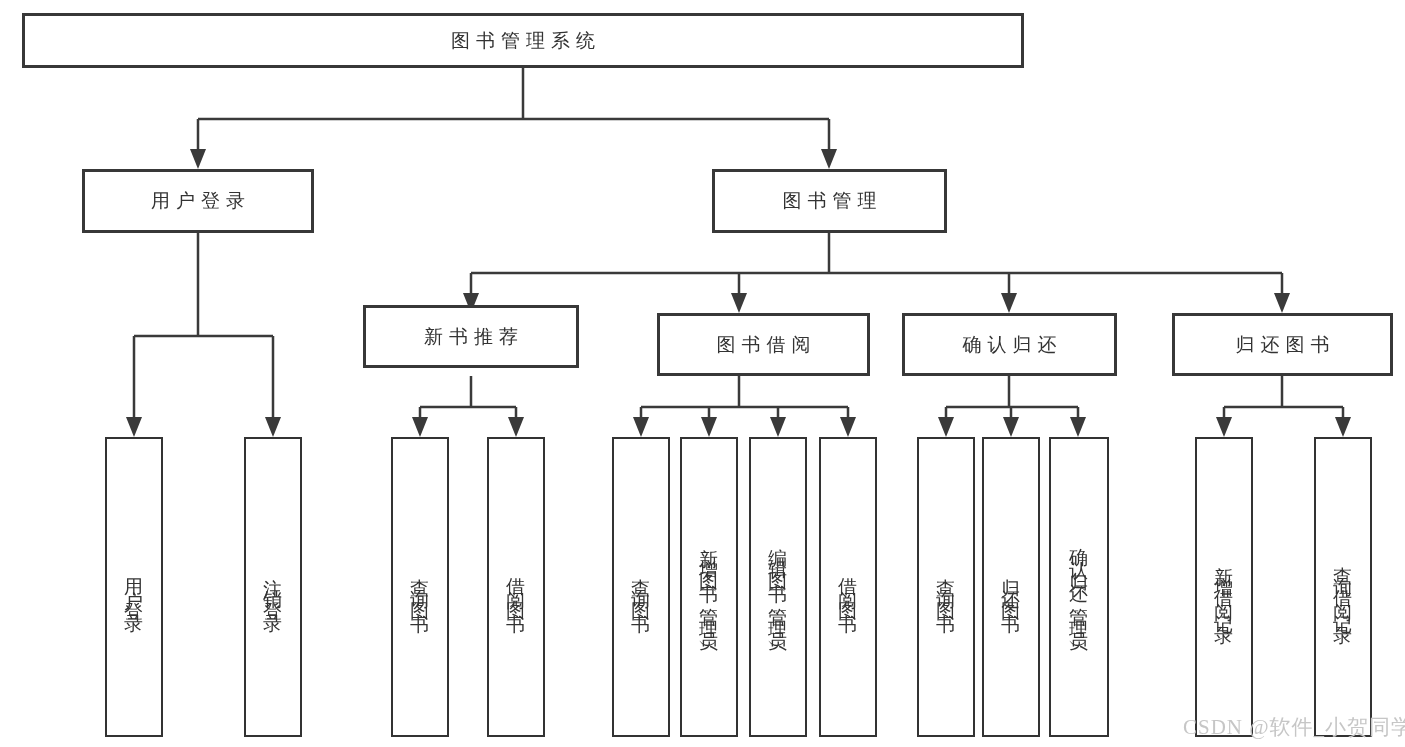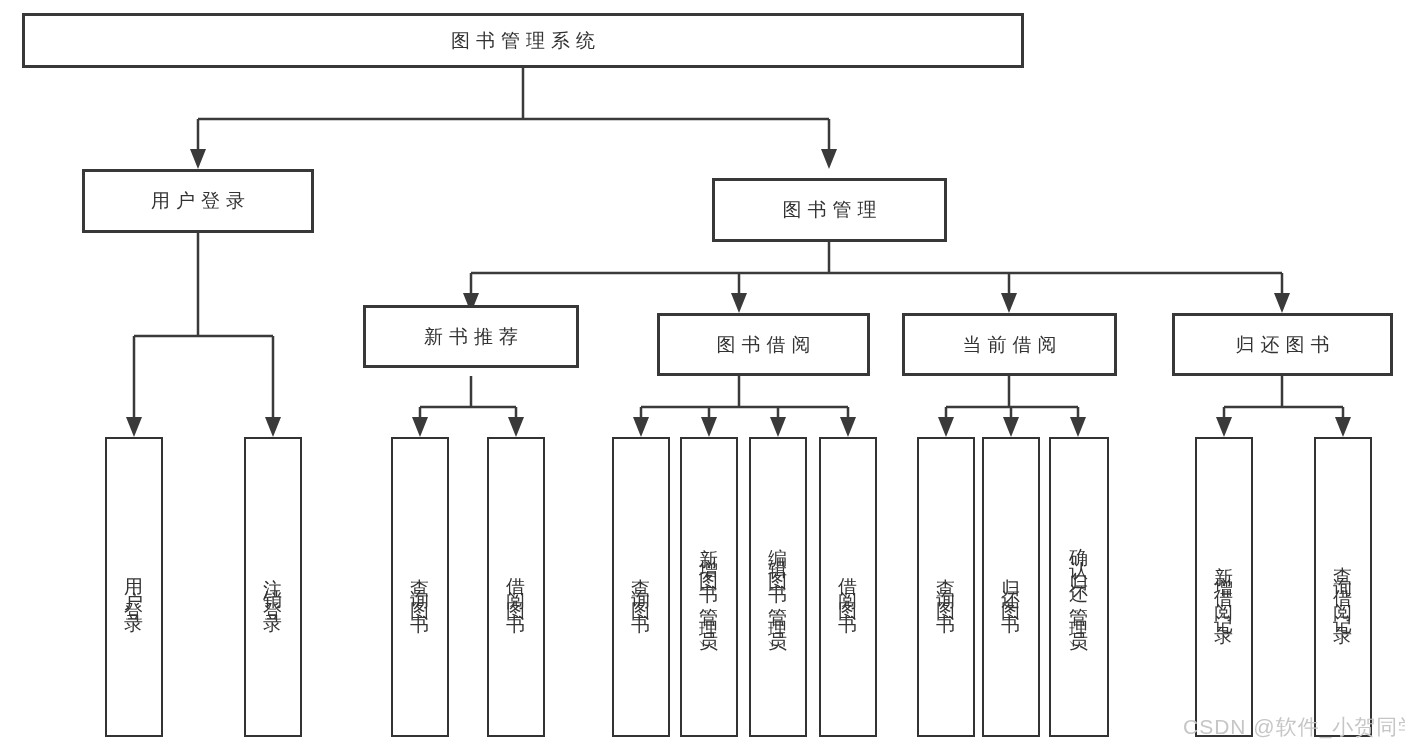--- a/index.html
+++ b/index.html
@@ -1,18 +1,18 @@
 <!DOCTYPE html>
 <html><head>
 <meta charset="utf-8">
 <style>
   html,body{margin:0;padding:0;background:#ffffff;}
   .canvas{
     position:relative;width:1405px;height:747px;background:#ffffff;overflow:hidden;
-    font-family:Liberation Sans, sans-serif;color:#333333;
+    font-family:Liberation Serif, serif;color:#333333;
   }
   .layer{position:absolute;left:0;top:0;width:1405px;height:747px;}
   .node{
     position:absolute;box-sizing:border-box;background:#ffffff;
     border:3px solid #383838;display:flex;align-items:center;justify-content:center;
     font-size:19px;letter-spacing:6px;white-space:nowrap;z-index:2;
   }
   .node span{transform:translateX(3px);} 
   .leaf{
     position:absolute;box-sizing:border-box;background:#ffffff;top:437px;width:58px;height:300px;
@@ -84,32 +84,32 @@
     </g>
   </svg>
 
   <div class="node" style="left:22px;top:13px;width:1002px;height:55px;">
     <span>图书管理系统</span>
   </div>
 
   <div class="node" style="left:82px;top:169px;width:232px;height:64px;">
     <span>用户登录</span>
   </div>
-  <div class="node" style="left:712px;top:178px;width:235px;height:64px;">
+  <div class="node" style="left:712px;top:169px;width:235px;height:64px;">
     <span>图书管理</span>
   </div>
 
   <div class="node" style="left:363px;top:305px;width:216px;height:63px;">
     <span>新书推荐</span>
   </div>
   <div class="node" style="left:657px;top:313px;width:213px;height:63px;">
     <span>图书借阅</span>
   </div>
   <div class="node" style="left:902px;top:313px;width:215px;height:63px;">
-    <span>当前借阅</span>
+    <span>确认归还</span>
   </div>
   <div class="node" style="left:1172px;top:313px;width:221px;height:63px;">
     <span>归还图书</span>
   </div>
 
   <div class="leaf" style="left:105px;">
     <span>用户登录</span>
   </div>
   <div class="leaf" style="left:244px;">
     <span>注销登录</span>

